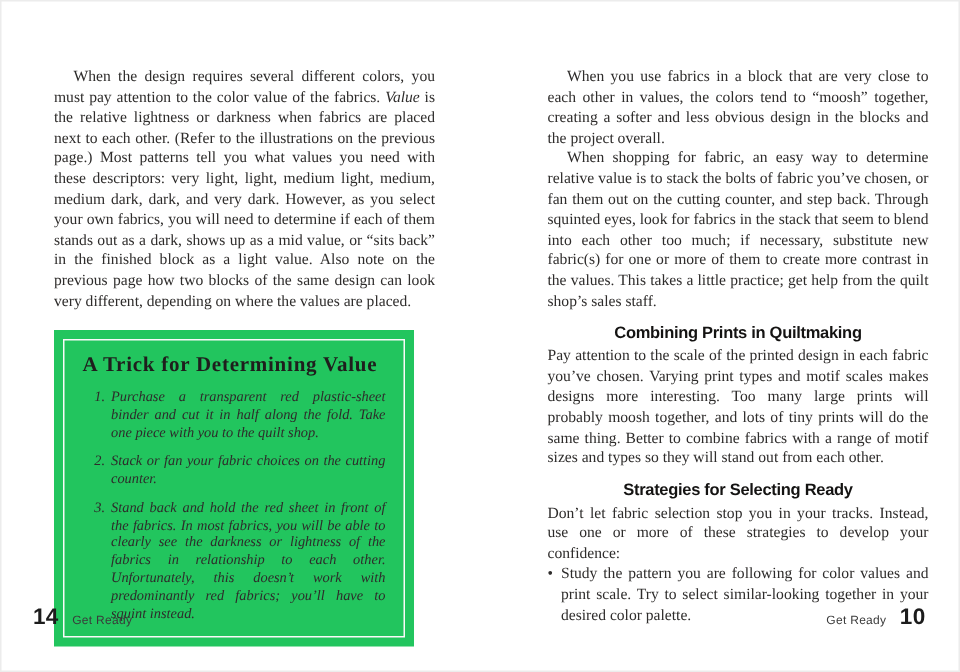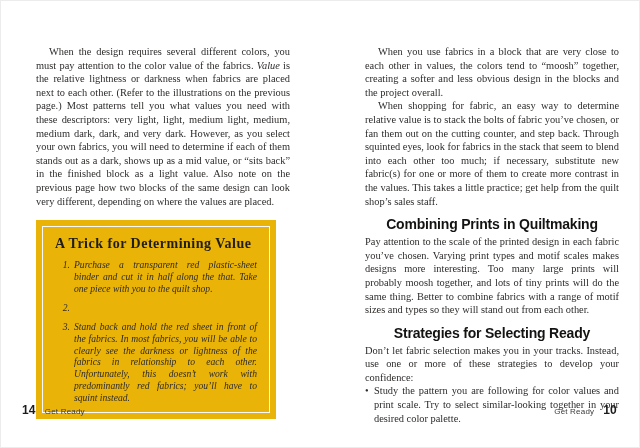--- a/index.html
+++ b/index.html
@@ -21,21 +21,21 @@
     line-height:13.6px;
     text-align:justify;
   }
   .para.indent{text-indent:13px;}
   .para i{font-style:italic;}
 
   
   .trick-box{
     margin-top:12px;
     width:240px;
-    background:#eab308;
+    background:#22c55e;
     padding:6px;
     box-sizing:border-box;
   }
   .trick-box-inner{
     border:1px solid #fafafa;
     padding:9px 12px 8px 10px;
   }
   .trick-title{
     margin:0 0 7px 2px;
     font-family:"Liberation Serif", serif;
@@ -56,21 +56,21 @@
   }
   .trick-item:last-child{margin-bottom:0;}
   .trick-num{flex:0 0 11px;text-align:right;margin-right:4px;}
   .trick-text{flex:1;}
 
   
   .section-heading{
     margin:8px 0 3px;
     font-family:"Liberation Sans", sans-serif;
     font-weight:bold;
-    font-size:14px;
+    font-size:11px;
     letter-spacing:-0.2px;
     text-align:center;
     color:#141312;
   }
   .bullet-item{
     display:flex;
     font-size:10.4px;
     line-height:13.6px;
     text-align:justify;
   }
@@ -83,63 +83,64 @@
     top:403px;
     font-family:"Liberation Sans", sans-serif;
     font-size:8px;
     color:#3a3a3a;
     letter-spacing:0.2px;
   }
   .footer-left{left:22px;}
   .footer-right{right:23px;text-align:right;}
   .page-num{
     font-weight:bold;
-    font-size:12px;
+    font-size:15px;
     color:#1c1c1c;
   }
   .footer-left .page-num{margin-right:9px;}
   .footer-right .page-num{margin-left:9px;}
 </style>
 </head>
 <body>
 
 <div class="spread">
 
   <div class="column col-left">
     <p class="para indent"><span>When the design requires several different colors, you must pay attention to the color value of the fabrics. </span><i>Value</i><span> is the relative lightness or darkness when fabrics are placed next to each other. (Refer to the illustrations on the previous page.) Most patterns tell you what values you need with these descriptors: very light, light, medium light, medium, medium dark, dark, and very dark. However, as you select your own fabrics, you will need to determine if each of them stands out as a dark, shows up as a mid value, or “sits back” in the finished block as a light value. Also note on the previous page how two blocks of the same design can look very different, depending on where the values are placed.</span></p>
 
     <div class="trick-box">
       <div class="trick-box-inner">
         <h2 class="trick-title">A Trick for Determining Value</h2>
         <ol class="trick-list">
           <li class="trick-item">
             <span class="trick-num">1.</span>
-            <span class="trick-text">Purchase a transparent red plastic-sheet binder and cut it in half along the that. Take one piece with you to the quilt shop.</span>
+            <span class="trick-text">Purchase a transparent red plastic-sheet binder and cut it in half along the fold. Take one piece with you to the quilt shop.</span>
           </li>
           <li class="trick-item">
             <span class="trick-num">2.</span>
+            <span class="trick-text">Stack or fan your fabric choices on the cutting counter.</span>
           </li>
           <li class="trick-item">
             <span class="trick-num">3.</span>
             <span class="trick-text">Stand back and hold the red sheet in front of the fabrics. In most fabrics, you will be able to clearly see the darkness or lightness of the fabrics in relationship to each other. Unfortunately, this doesn’t work with predominantly red fabrics; you’ll have to squint instead.</span>
           </li>
         </ol>
       </div>
     </div>
   </div>
 
   <div class="column col-right">
     <p class="para indent">When you use fabrics in a block that are very close to each other in values, the colors tend to “moosh” together, creating a softer and less obvious design in the blocks and the project overall.</p>
     <p class="para indent">When shopping for fabric, an easy way to determine relative value is to stack the bolts of fabric you’ve chosen, or fan them out on the cutting counter, and step back. Through squinted eyes, look for fabrics in the stack that seem to blend into each other too much; if necessary, substitute new fabric(s) for one or more of them to create more contrast in the values. This takes a little practice; get help from the quilt shop’s sales staff.</p>
 
     <h3 class="section-heading">Combining Prints in Quiltmaking</h3>
     <p class="para">Pay attention to the scale of the printed design in each fabric you’ve chosen. Varying print types and motif scales makes designs more interesting. Too many large prints will probably moosh together, and lots of tiny prints will do the same thing. Better to combine fabrics with a range of motif sizes and types so they will stand out from each other.</p>
 
     <h3 class="section-heading">Strategies for Selecting Ready</h3>
-    <p class="para">Don’t let fabric selection makes you in your tracks. Instead, use one or more of these strategies to develop your confidence:</p>
+    <p class="para">Don’t let fabric selection stop you in your tracks. Instead, use one or more of these strategies to develop your confidence:</p>
     <div class="bullet-item">
       <span class="bullet-marker">•</span>
       <span class="bullet-text">Study the pattern you are following for color values and print scale. Try to select similar-looking together in your desired color palette.</span>
     </div>
   </div>
 
   <div class="footer footer-left">
     <span class="page-num">14</span><span>Get Ready</span>
   </div>
   <div class="footer footer-right">

